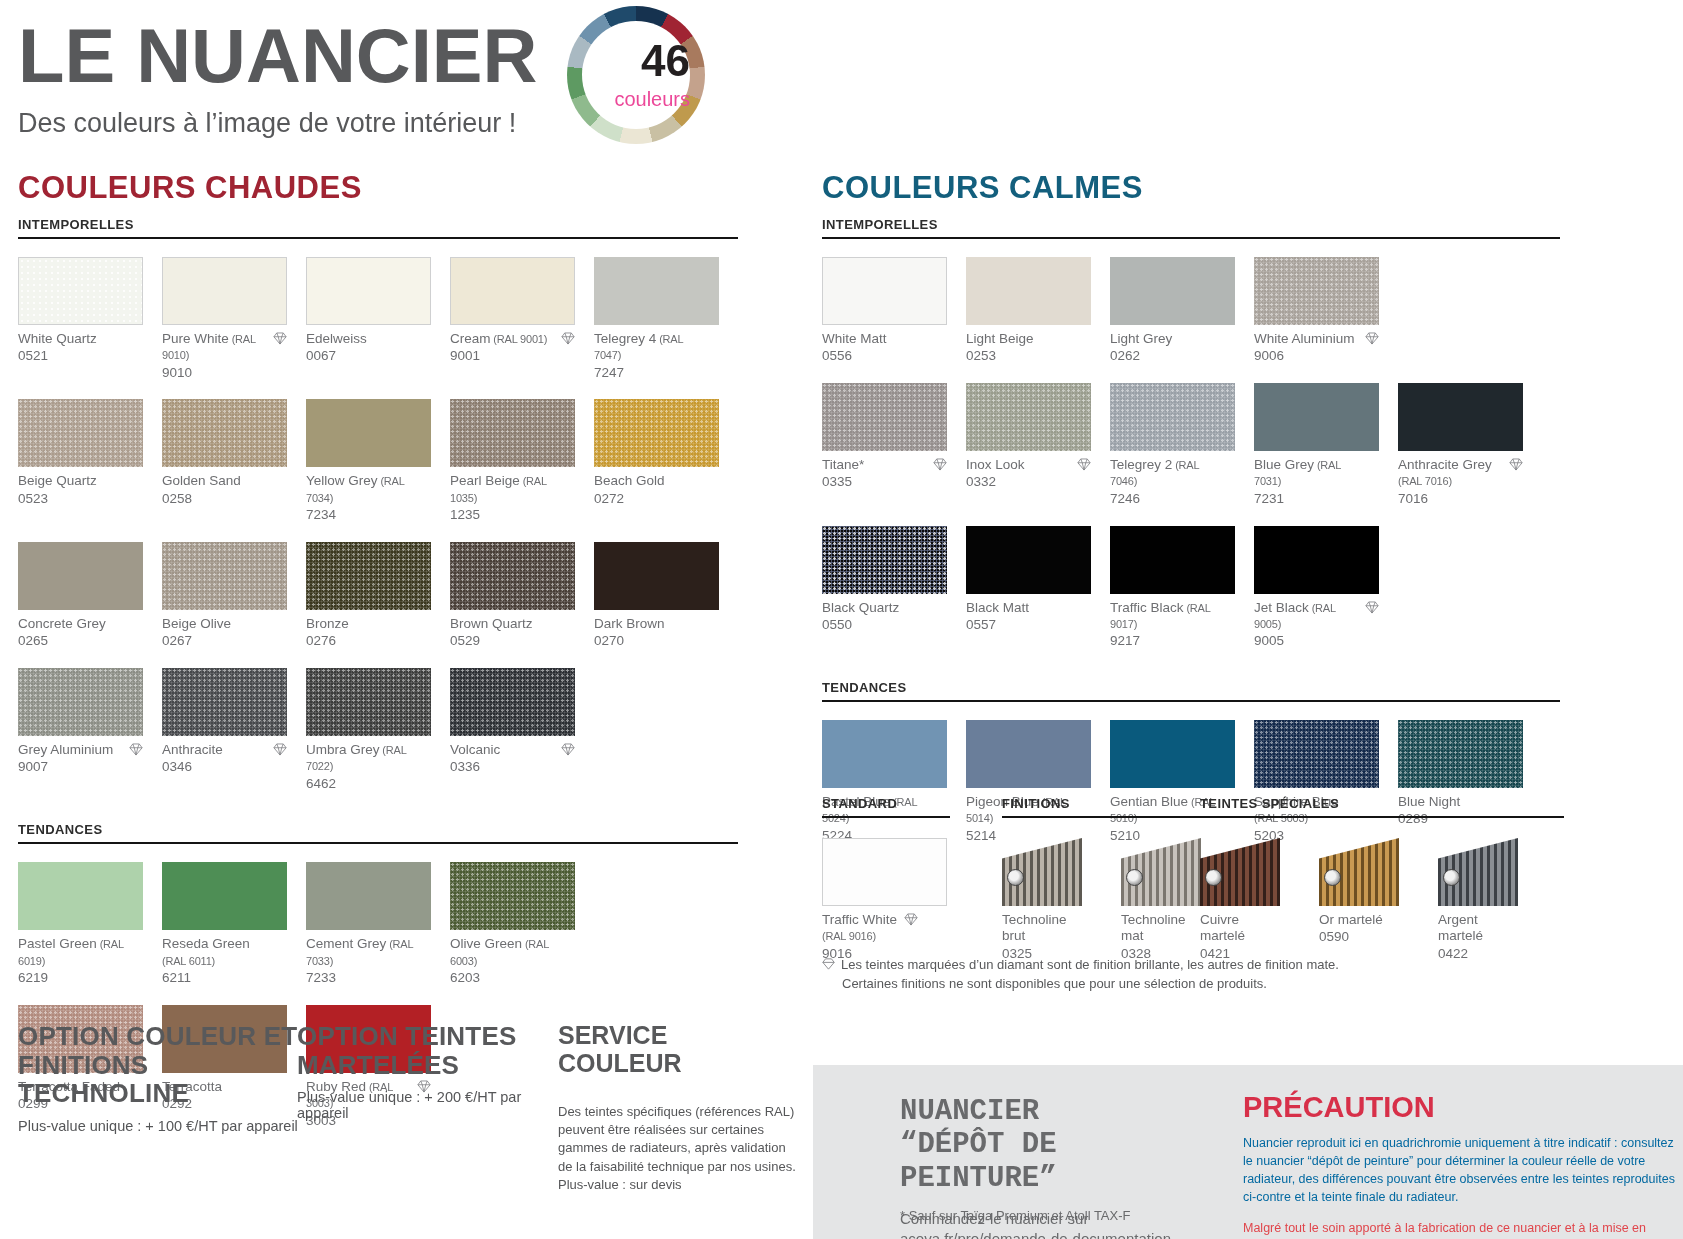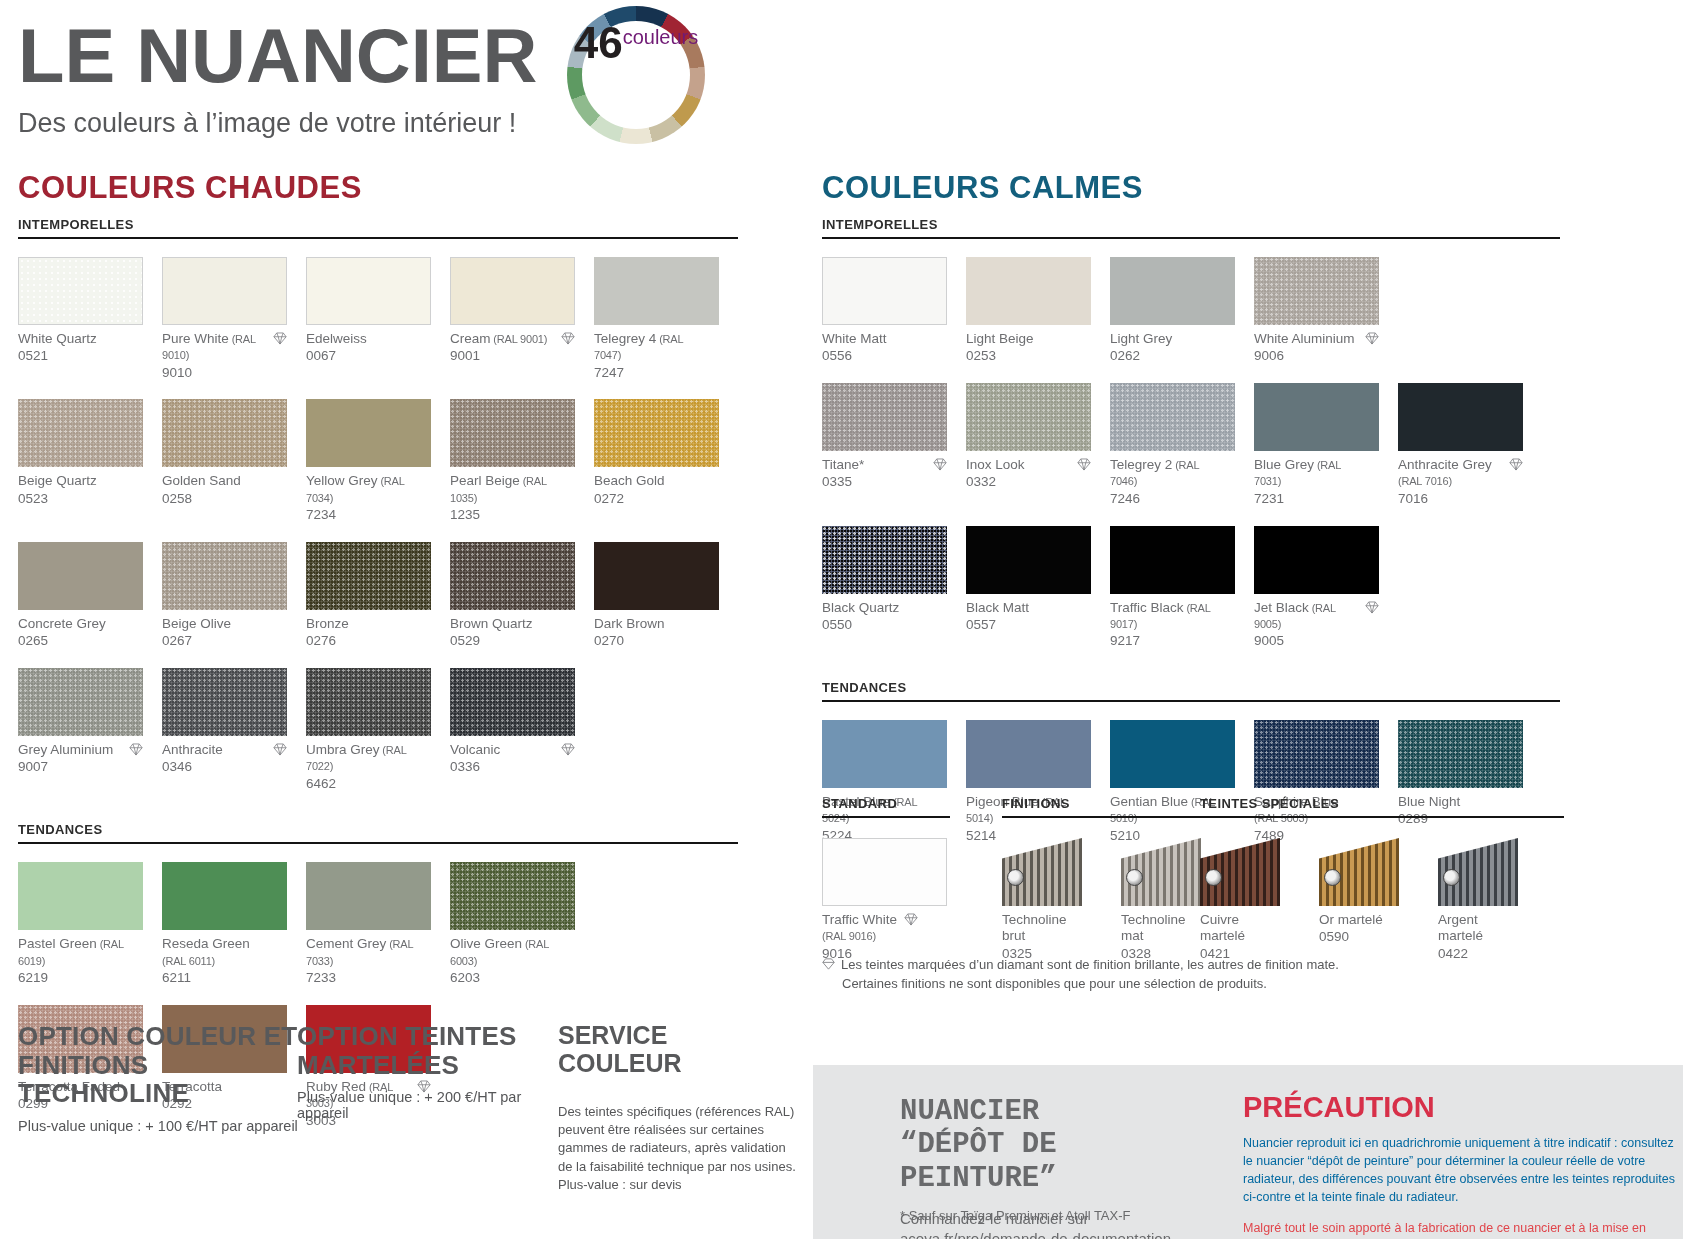--- a/index.html
+++ b/index.html
@@ -5,23 +5,23 @@
   html,body{margin:0;padding:0;background:#fff;}
   body{width:1683px;height:1239px;position:relative;overflow:hidden;
        font-family:"Liberation Sans",sans-serif;color:#6d6e71;}
   .abs{position:absolute;}
 
   
   .h1{font-size:76px;font-weight:bold;color:#58595b;letter-spacing:0px;line-height:1;}
   .sub{font-size:27px;color:#57585a;margin-top:14px;}
   .badge{position:absolute;left:567px;top:6px;width:138px;height:138px;border-radius:50%;}
   .badge .inner{position:absolute;inset:15px;background:#fff;border-radius:50%;
-        display:flex;flex-direction:row;align-items:flex-start;justify-content:center;}
+        display:flex;flex-direction:column;align-items:flex-end;justify-content:center;}
   .badge .cnt{font-size:44px;font-weight:bold;color:#231f20;line-height:1;}
-  .badge .bl{font-size:20px;color:#701a75;margin-top:5px;}
+  .badge .bl{font-size:20px;color:#ec4899;margin-top:5px;}
 
   
   .col{position:absolute;top:172px;}
   #col-chaudes{left:18px;width:720px;}
   #col-calmes{left:822px;width:738px;}
   .sec-title{font-size:31px;font-weight:bold;letter-spacing:.5px;line-height:1;margin:0 0 14px 0;}
   .grp-label{font-size:13px;font-weight:bold;color:#2d2d2d;letter-spacing:.4px;
              border-bottom:2px solid #141414;padding-bottom:5px;}
   .grp-label.later{margin-top:30px;}
   .row{display:flex;gap:19px;margin-top:18px;}
@@ -497,21 +497,21 @@
           <div class="sw" style="background-color: rgb(10, 90, 125);"></div>
           <div class="lbl">
             <div class="nm">Gentian Blue<span class="ral"> (RAL 5010)</span></div>
             <div class="code">5210</div>
           </div>
         </div>
         <div class="cell">
           <div class="sw speckle" style="background-color: rgb(18, 40, 74);"></div>
           <div class="lbl">
             <div class="nm">Sapphire Blue<span class="ral"> (RAL 5003)</span></div>
-            <div class="code">7489</div>
+            <div class="code">5203</div>
           </div>
         </div>
         <div class="cell">
           <div class="sw speckle" style="background-color: rgb(21, 70, 78);"></div>
           <div class="lbl">
             <div class="nm">Blue Night</div>
             <div class="code">0289</div>
           </div>
         </div>
       </div>

